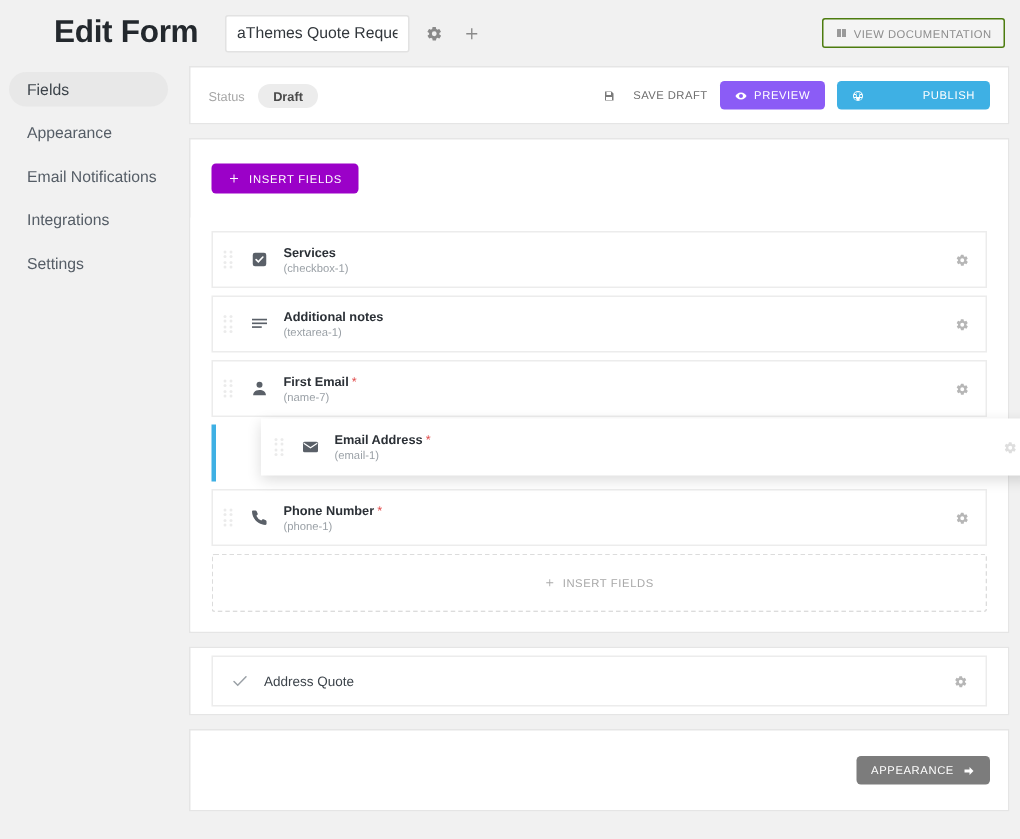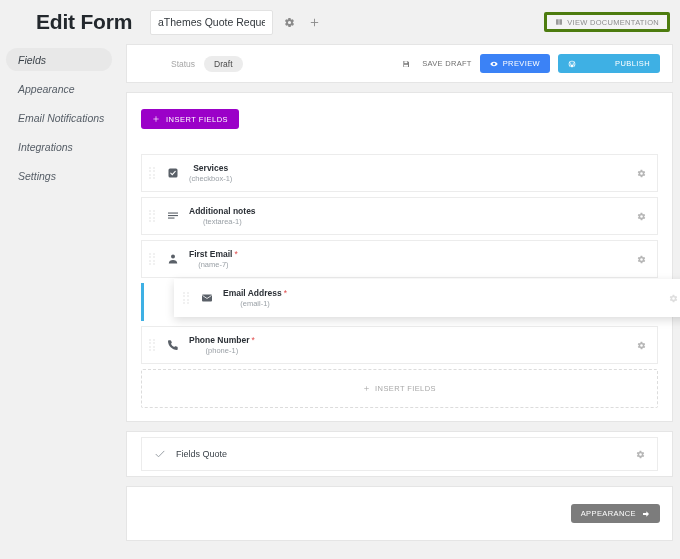--- a/index.html
+++ b/index.html
@@ -36,31 +36,30 @@
   }
   .icon-btn {
     width: 18px; height: 18px; margin-left: 7px;
     display: flex; align-items: center; justify-content: center;
     color: #8a8a8a; cursor: pointer; background: none; border: none;
   }
   .topbar-right { margin-left: auto; margin-right: 10px; }
   .doc-btn {
     display: inline-flex; align-items: center; gap: 4px;
     height: 20px; padding: 0 8px;
-    background: #f4f4f4; border: 3px solid #4d7c0f; border-radius: 2px;
+    background: #f4f4f4; border: 1px solid #4d7c0f; border-radius: 2px;
     font-size: 7.5px; color: #8c8c8c; letter-spacing: 0.3px;
     cursor: pointer;
   }
 
   
   .sidebar {
     position: absolute; left: 0; top: 44px; width: 118px; height: 515px;
     background: #f1f1f1;
     padding-top: 4px;
-    font-style: italic;
   }
   .side-item {
     height: 23px; margin: 0 6px 6px 6px;
     display: flex; align-items: center;
     padding-left: 12px;
     font-size: 10.5px; color: #555d66;
     border-radius: 12px; cursor: pointer;
   }
   .side-item.active { background: #e8e8e8; color: #3c434a; }
 
@@ -70,38 +69,38 @@
     width: 547px; height: 515px;
     background: #f1f1f1;
   }
   .panel {
     background: #fff; border: 1px solid #e5e5e5;
     margin-bottom: 9px;
   }
 
   
   .statusbar { height: 39px; display: flex; align-items: center; padding: 0 12px; }
-  .status-label { font-size: 8.5px; color: #a6a6a6; margin-right: 9px; margin-left: 32px; }
+  .status-label { font-size: 8.5px; color: #a6a6a6; margin-right: 9px; }
   .status-pill {
     background: #ececec; border-radius: 10px;
-    padding: 3px 10px; font-size: 8.5px; color: #4a4a4a;
+    padding: 3px 10px; font-size: 8.5px; color: #4a4a4a; font-weight: bold;
   }
   .status-actions { margin-left: auto; display: flex; align-items: center; gap: 8px; }
   .save-draft {
     display: inline-flex; align-items: center; gap: 12px;
     font-size: 7.5px; color: #6e6e6e; letter-spacing: 0.3px; cursor: pointer;
     background: none; border: none; font-family: "Liberation Sans", sans-serif;
   }
   .btn-pill {
     display: inline-flex; align-items: center; gap: 5px;
     height: 19px; padding: 0 10px; border-radius: 3px; border: none;
     font-size: 7.5px; letter-spacing: 0.4px; color: #fff; cursor: pointer;
     font-family: "Liberation Sans", sans-serif;
   }
-  .btn-preview { background: #3b82f6; }
+  .btn-preview { background: #8b5cf6; }
   .btn-publish { background: #3eb0e4; gap: 39px; }
 
   
   .insertbar { height: 52px; display: flex; align-items: center; padding: 0 14px; }
   .btn-insert {
     display: inline-flex; align-items: center; gap: 6px;
     height: 20px; padding: 0 11px; border-radius: 3px; border: none;
     background: #9b01c8; color: #fff;
     font-size: 7.5px; letter-spacing: 0.5px; cursor: pointer;
     font-family: "Liberation Sans", sans-serif;
@@ -120,21 +119,21 @@
     width: 8px; height: 13px; margin-right: 8px;
     display: grid; grid-template-columns: 2px 2px; grid-template-rows: repeat(4, 2px);
     gap: 1.5px 2px; opacity: 0.28;
   }
   .drag-dots i { background: #b9b9b9; border-radius: 1px; display: block; width: 2px; height: 2px; }
   .f-icon {
     width: 15px; height: 15px; margin-right: 9px;
     display: flex; align-items: center; justify-content: center;
     color: #6b7177;
   }
-  .f-text { display: flex; flex-direction: column; gap: 1px; align-items: center; }
+  .f-text { display: flex; flex-direction: column; gap: 1px; }
   .f-label { font-size: 8.5px; color: #2b3036; font-weight: bold; }
   .f-req { color: #e04b4b; font-weight: normal; margin-left: 2px; }
   .f-slug { font-size: 7.5px; color: #9aa0a6; }
   .f-gear {
     margin-left: auto; color: #b0b0b0;
     display: flex; align-items: center; justify-content: center;
     width: 14px; height: 14px; cursor: pointer;
   }
 
   
@@ -453,21 +452,21 @@
       </div>
     </div>
 
     <div class="panel submit-panel">
       <div class="submit-row">
         <span class="f-icon">
           <svg width="12" height="12" viewBox="0 0 24 24">
             <path d="M4 12.6l5 5L20 6.4" stroke="#9aa0a6" stroke-width="2" fill="none" stroke-linecap="round"></path>
           </svg>
         </span>
-        <span class="submit-label">Fields Quote</span>
+        <span class="submit-label">Address Quote</span>
         <span class="f-gear">
           <svg width="9" height="9" viewBox="0 0 24 24" fill="#b6b6b6">
             <path d="M19.4 13a7.8 7.8 0 000-2l2.1-1.6a.5.5 0 00.1-.6l-2-3.5a.5.5 0 00-.6-.2l-2.5 1a7.6 7.6 0 00-1.7-1l-.4-2.6a.5.5 0 00-.5-.4h-4a.5.5 0 00-.5.4l-.4 2.6c-.6.2-1.2.6-1.7 1l-2.5-1a.5.5 0 00-.6.2l-2 3.5a.5.5 0 00.1.6L4.6 11a8 8 0 000 2l-2.1 1.6a.5.5 0 00-.1.6l2 3.5c.1.2.4.3.6.2l2.5-1c.5.4 1.1.8 1.7 1l.4 2.6c0 .3.2.4.5.4h4c.3 0 .5-.1.5-.4l.4-2.6c.6-.2 1.2-.6 1.7-1l2.5 1c.2.1.5 0 .6-.2l2-3.5a.5.5 0 00-.1-.6L19.4 13zM12 15.5A3.5 3.5 0 1112 8.5a3.5 3.5 0 010 7z"></path>
           </svg>
         </span>
       </div>
     </div>
 
     <div class="panel footer">
       <button class="btn-appearance">

